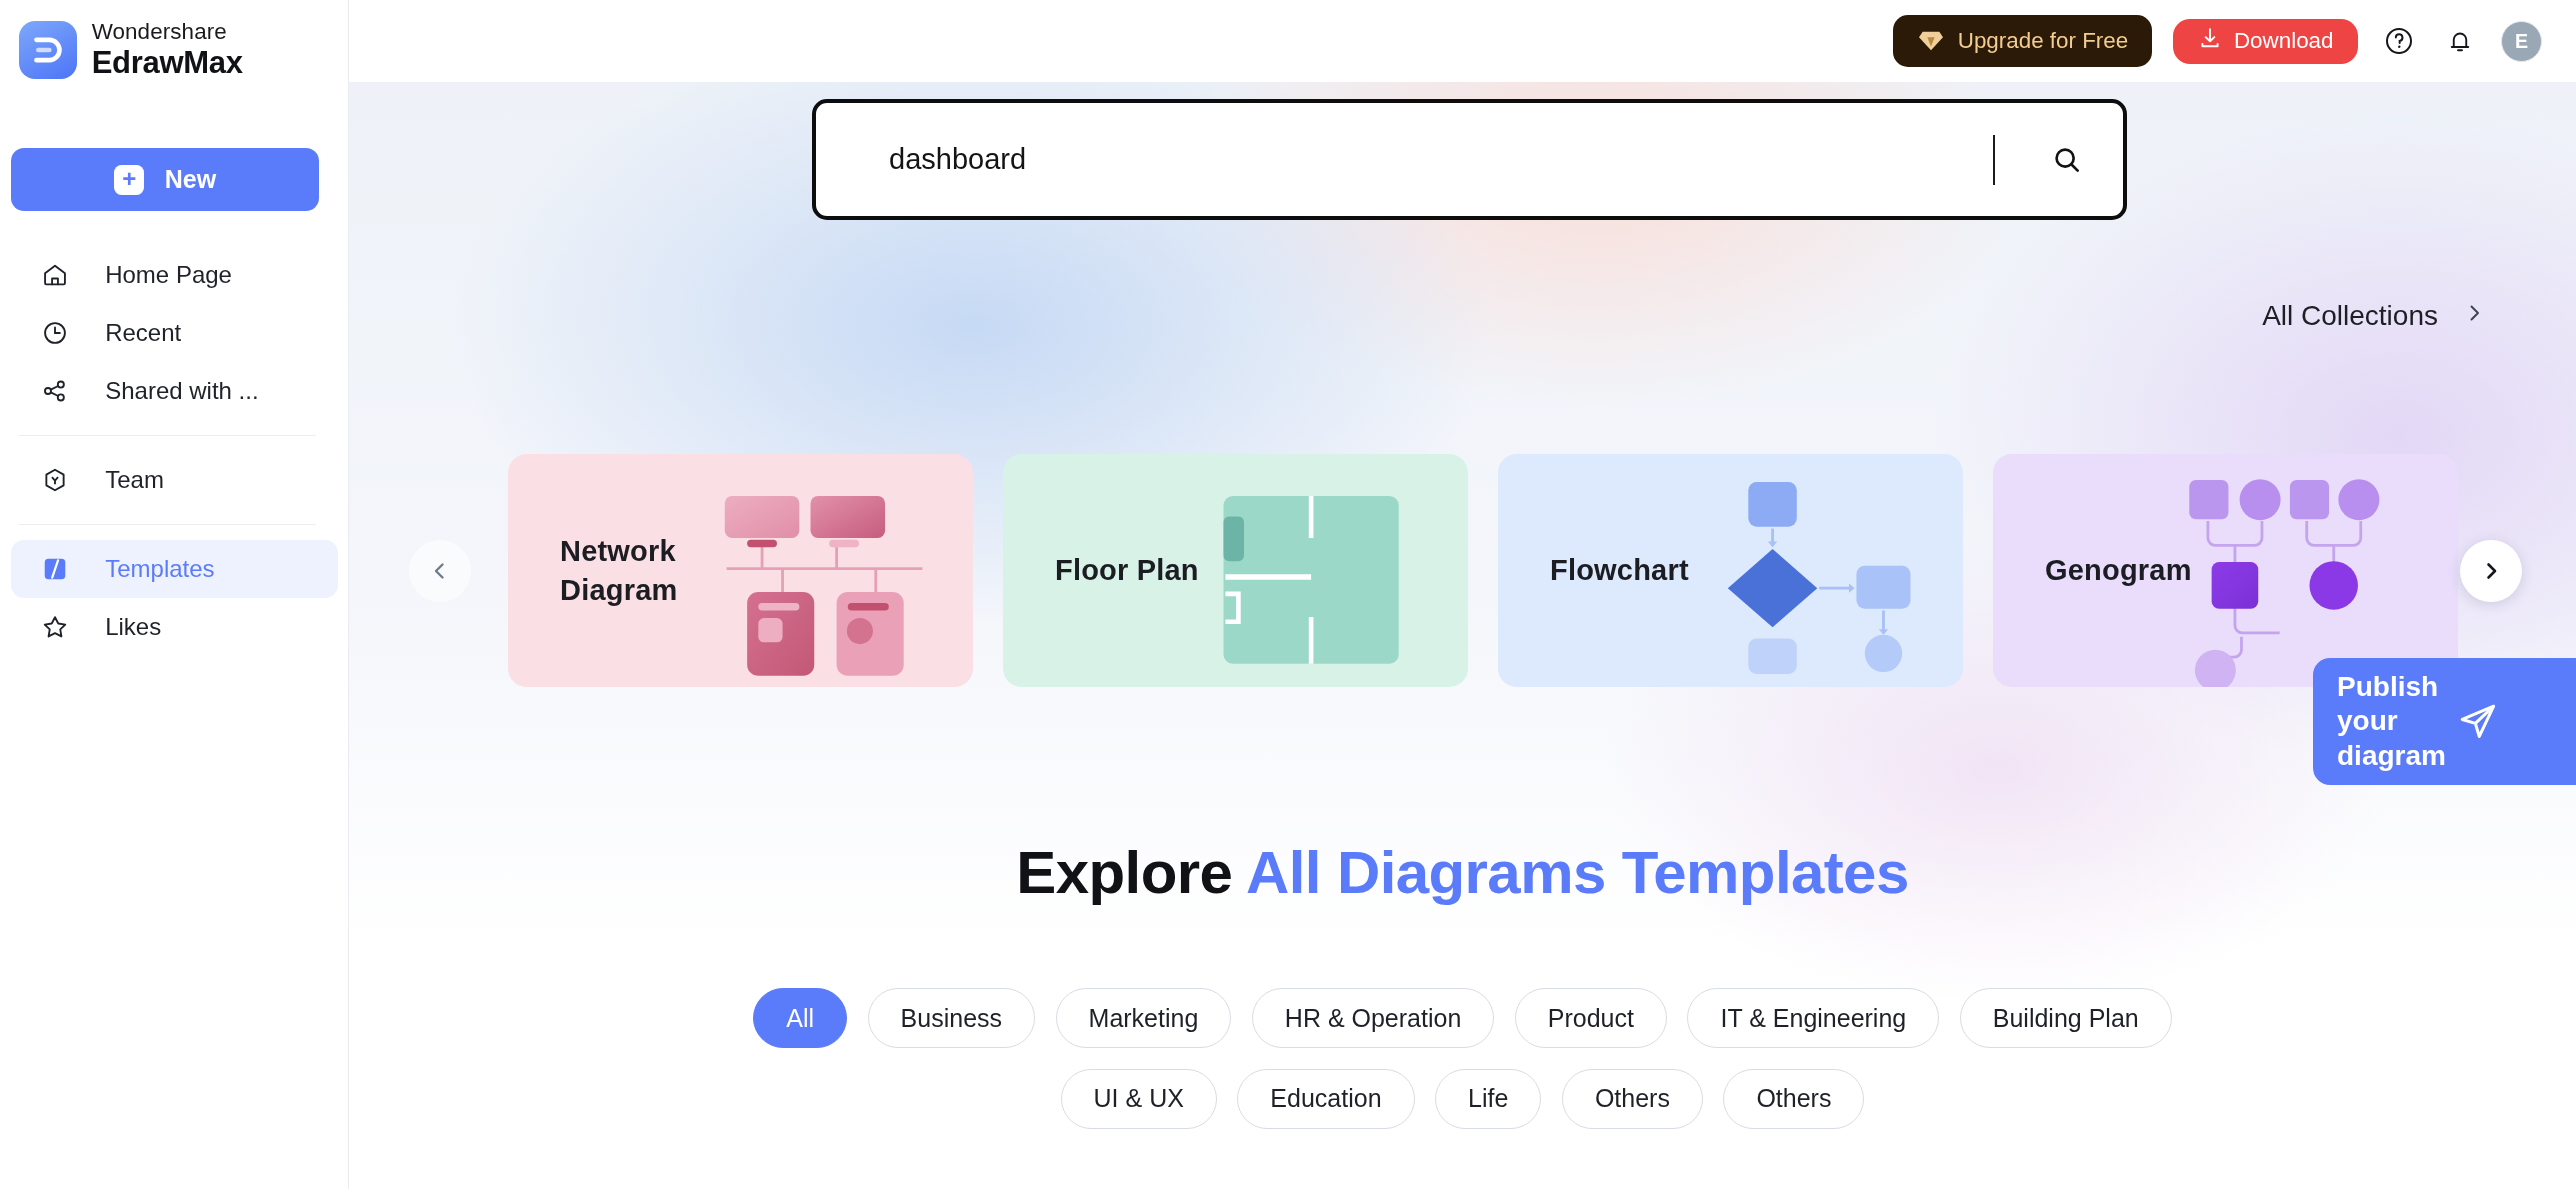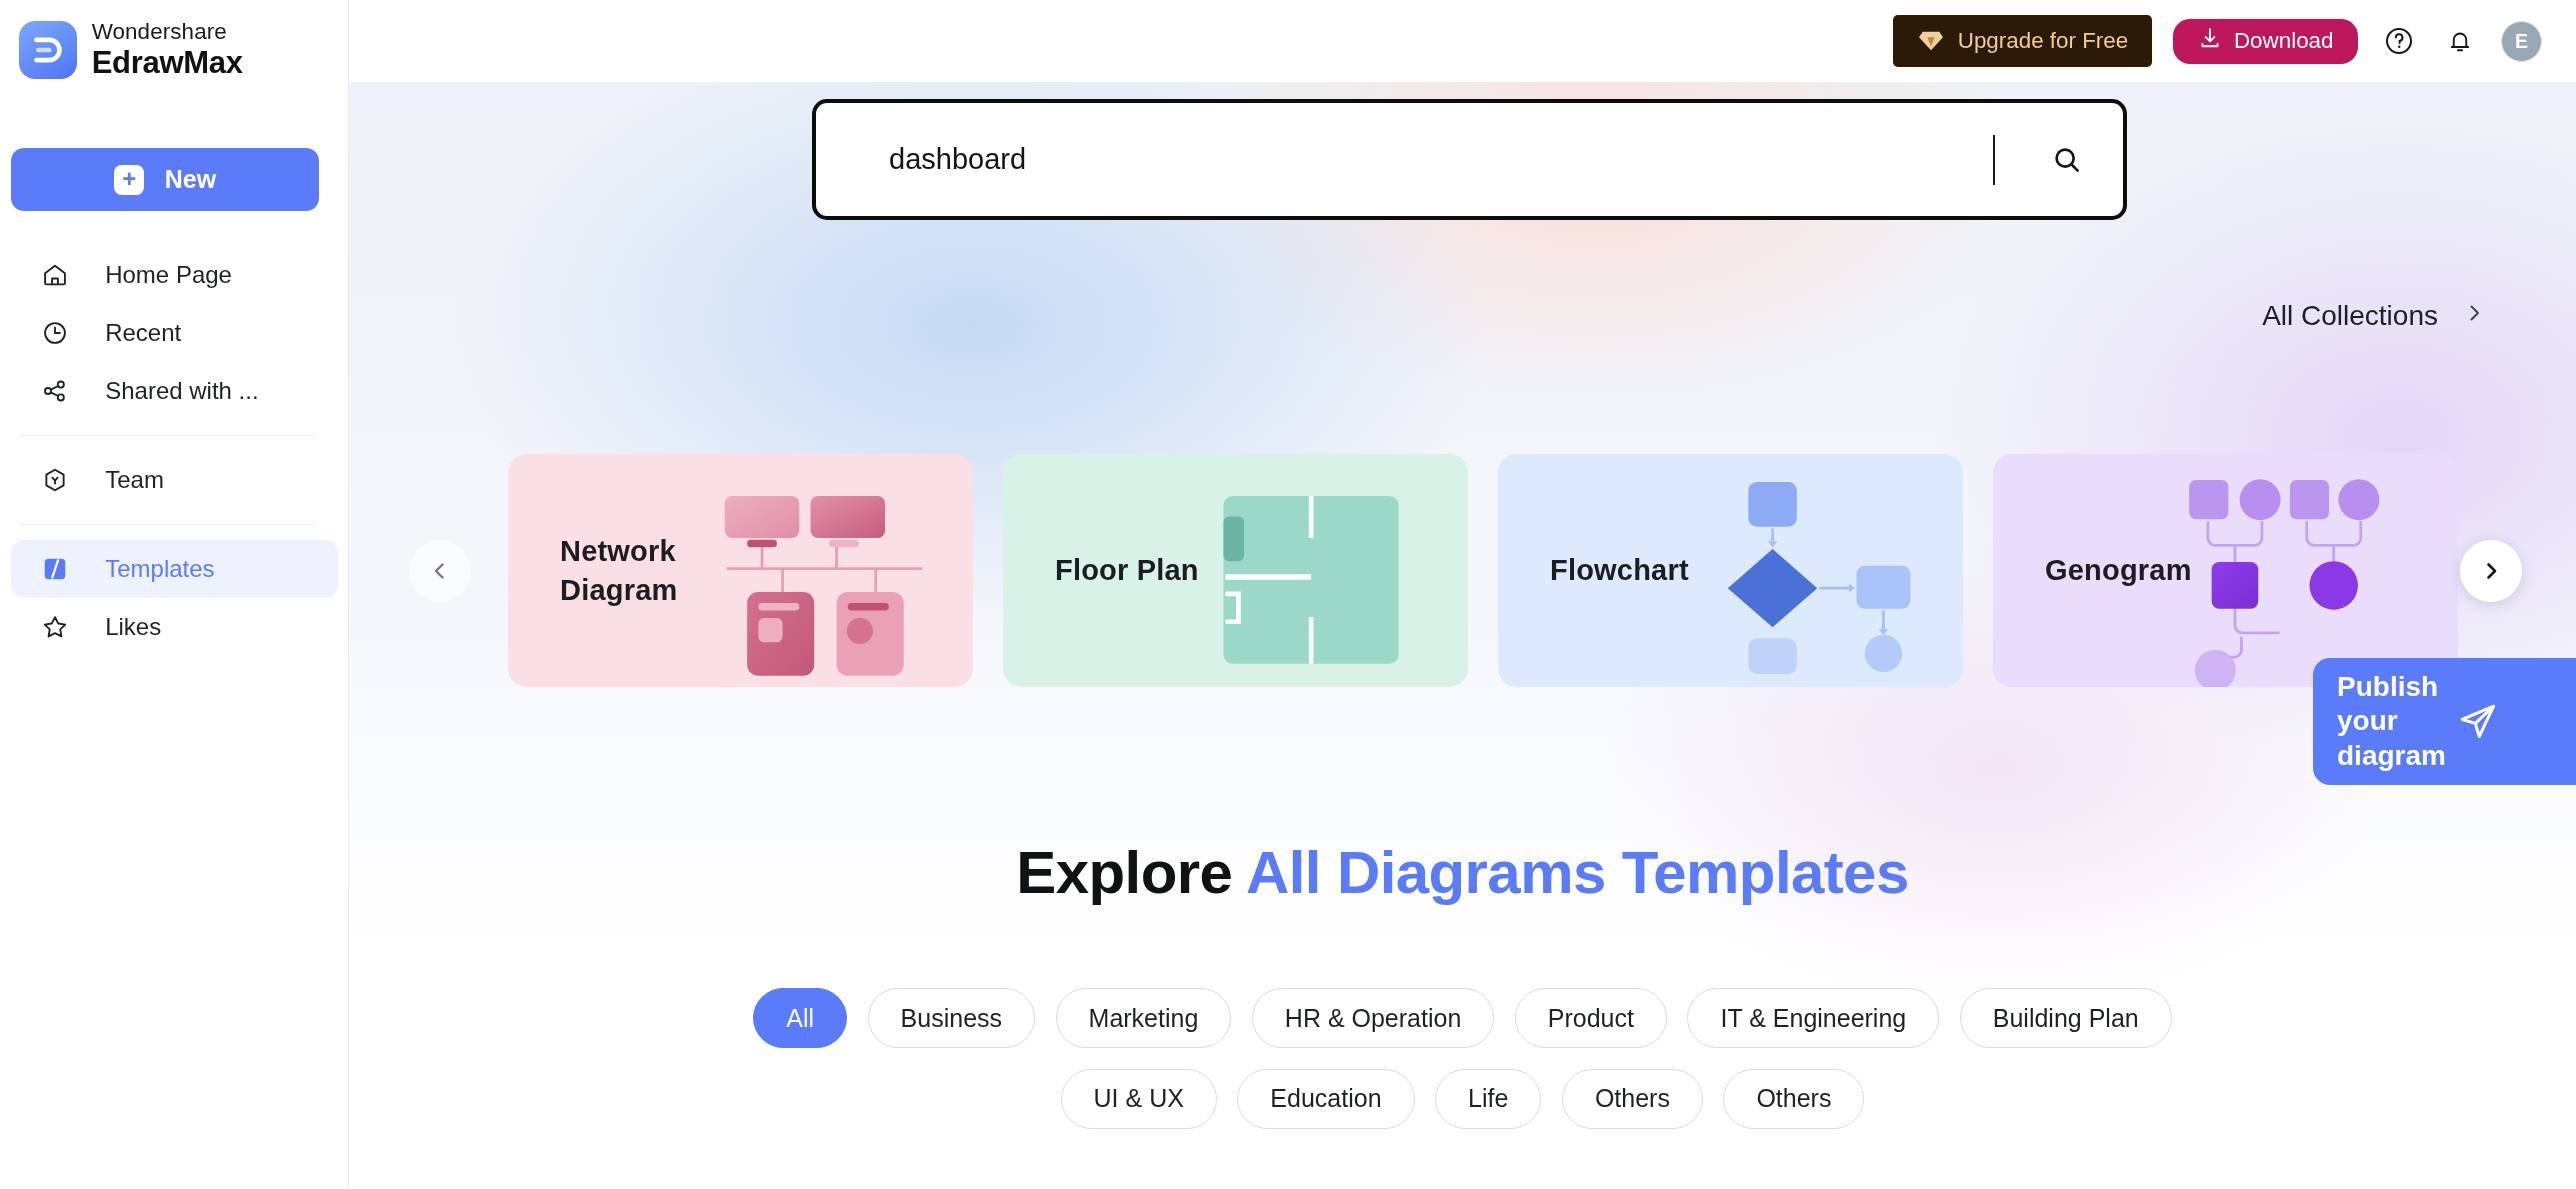--- a/index.html
+++ b/index.html
@@ -50,28 +50,28 @@
   .nav-sep { height: 0.9px; background: #eceef1; margin: 15px 7.5px 15px 7.5px; width: 297px; }
 
   
   .main { position: relative; flex: 1; height: 1189px; overflow: hidden; background: #fff; }
 
   .topbar {
     height: 82px; display: flex; align-items: center; justify-content: flex-end;
     gap: 20.5px; padding-right: 34px; background: #fff; position: relative; z-index: 20;
   }
   .btn-upgrade {
-    height: 52px; padding: 0 24px; border-radius: 5px; border: none;
+    height: 52px; padding: 0 24px; border-radius: 15px; border: none;
     background: #2b1a07; color: #f3cd8f; font-size: 22.4px; font-weight: 500;
     display: flex; align-items: center; gap: 13px; cursor: pointer;
   }
   .gem { width: 28px; height: 24px; display: block; }
   .btn-download {
     height: 45px; padding: 0 24px; border-radius: 17px; border: none;
-    background: #be185d; color: #fff; font-size: 22.4px; font-weight: 500;
+    background: #ef4444; color: #fff; font-size: 22.4px; font-weight: 500;
     display: flex; align-items: center; gap: 11.2px; cursor: pointer;
   }
   .icon-btn { width: 41px; height: 41px; display: flex; align-items: center; justify-content: center; cursor: pointer; }
   .avatar {
     width: 41px; height: 41px; border-radius: 50%;
     background: #9aa8b6; color: #fff; font-size: 19.6px; font-weight: 600;
     display: flex; align-items: center; justify-content: center; cursor: pointer;
     border: 1.9px solid #e3e7ec;
   }
 

